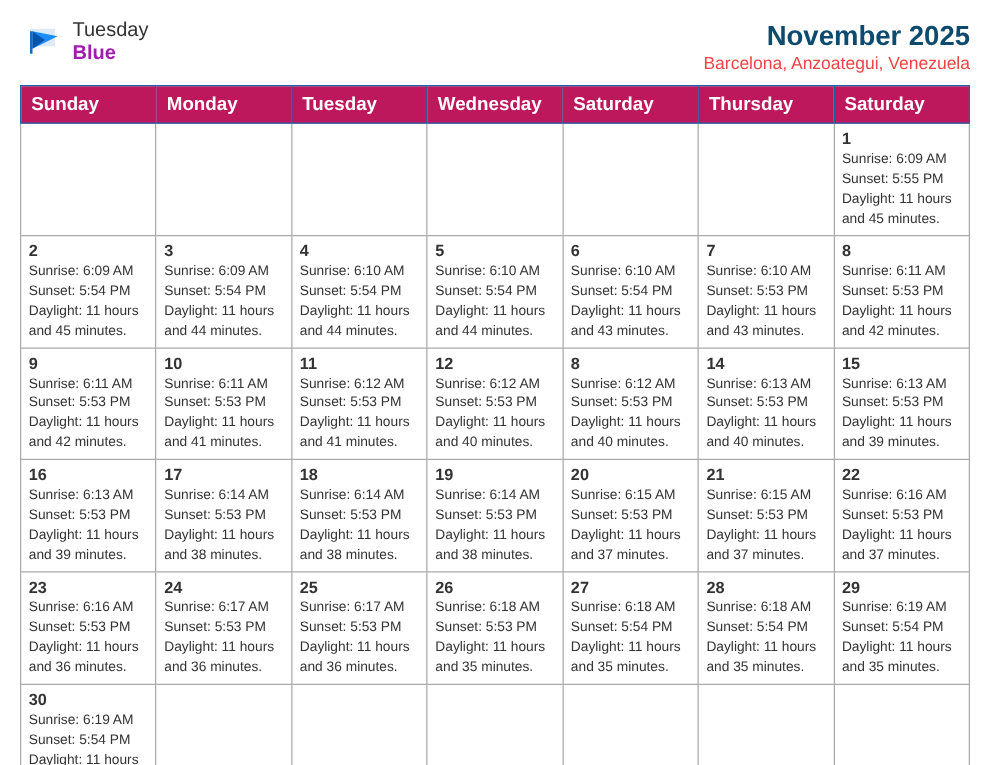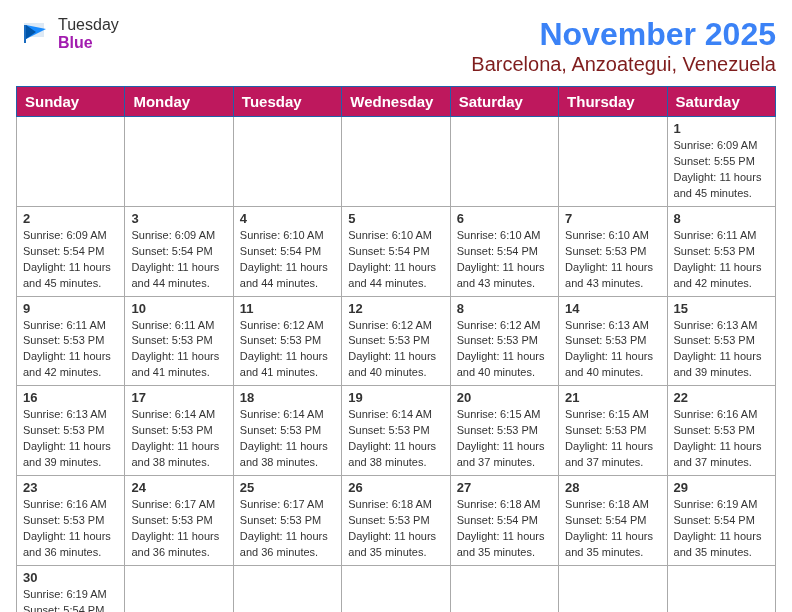--- a/index.html
+++ b/index.html
@@ -29,27 +29,27 @@
     .logo-text .general { font-weight: normal; }
     .logo-text .blue { color: #a21caf; font-weight: bold; }
     .logo-icon {
       width: 36px;
       height: 30px;
     }
     .title-section {
       text-align: right;
     }
     .month-year {
-      font-size: 32px;
+      font-size: 22px;
       font-weight: bold;
-      color: #3b82f6;
+      color: #0c4a6e;
     }
     .location {
-      font-size: 20px;
-      color: #7f1d1d;
+      font-size: 14px;
+      color: #ef4444;
     }
     .calendar {
       width: 100%;
       border-collapse: collapse;
       border: 1px solid #aaa;
     }
     .calendar th {
       background: #be185d;
       color: #fff;
       font-size: 15px;

